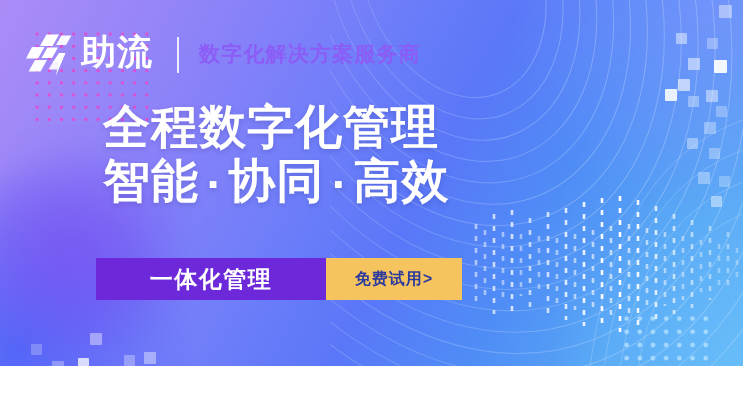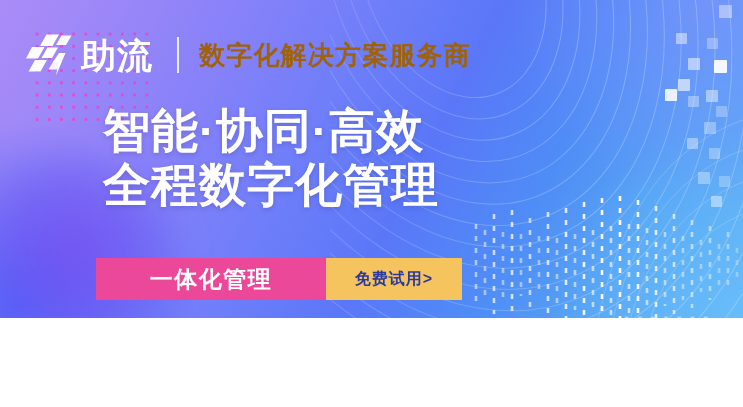--- a/index.html
+++ b/index.html
@@ -3,23 +3,23 @@
 <meta charset="utf-8">
 <style>
   html, body {
     margin: 0;
     padding: 0;
     background: #ffffff;
   }
   #banner {
     position: relative;
     width: 743px;
-    height: 318px;
+    height: 366px;
     overflow: hidden;
-    font-family: Liberation Sans, sans-serif;
+    font-family: Liberation Mono, monospace;
     user-select: none;
   }
 
   
   .bg-base {
     position: absolute;
     inset: 0;
     background:
       linear-gradient(118deg,
         #ab8cf7 0%,
@@ -126,22 +126,22 @@
     white-space: nowrap;
   }
   .divider {
     width: 2px;
     height: 36px;
     background: rgba(255,255,255,0.85);
     margin: 0 20px 0 24px;
     flex: 0 0 auto;
   }
   .tagline {
-    color: #a16207;
-    font-size: 26px;
+    color: #8b5cf6;
+    font-size: 21px;
     font-weight: 700;
     letter-spacing: 1.2px;
     line-height: 1;
     white-space: nowrap;
   }
 
   
   .headline {
     position: absolute;
     left: 103px;
@@ -160,21 +160,21 @@
   
   .cta-row {
     position: absolute;
     left: 96px;
     top: 258px;
     display: flex;
     align-items: stretch;
     height: 42px;
   }
   .btn-primary {
-    background: #ec4899;
+    background: #6d28d9;
     color: #ffffff;
     font-size: 23px;
     font-weight: 700;
     letter-spacing: 1.5px;
     display: flex;
     align-items: center;
     justify-content: center;
     width: 230px;
     height: 42px;
     box-sizing: border-box;
@@ -321,22 +321,22 @@
         <path d="M27.5 28 L36 28 L31 36.5 L22.5 36.5 Z" opacity="0.9"></path>
         <path d="M33 20 L39.5 20 L30 42.5 L32.5 29 L27 29 Z"></path>
       </g>
     </svg>
     <div class="logo-word">助流</div>
     <div class="divider"></div>
     <div class="tagline">数字化解决方案服务商</div>
   </div>
 
   <div class="headline">
+    <div class="headline-line">全程数字化管理</div>
     <div class="headline-line">智能·协同·高效</div>
-    <div class="headline-line">全程数字化管理</div>
   </div>
 
   <div class="cta-row">
     <div class="btn-primary">一体化管理</div>
     <div class="btn-accent">免费试用&gt;</div>
   </div>
 
 </div>
 
 </body></html>

